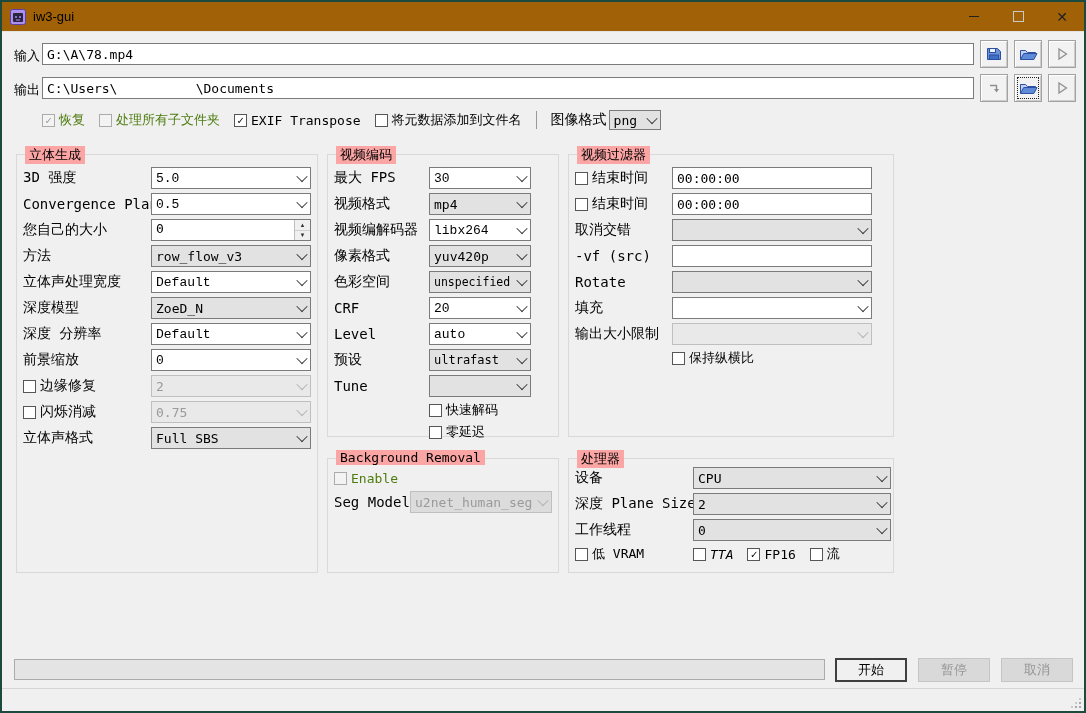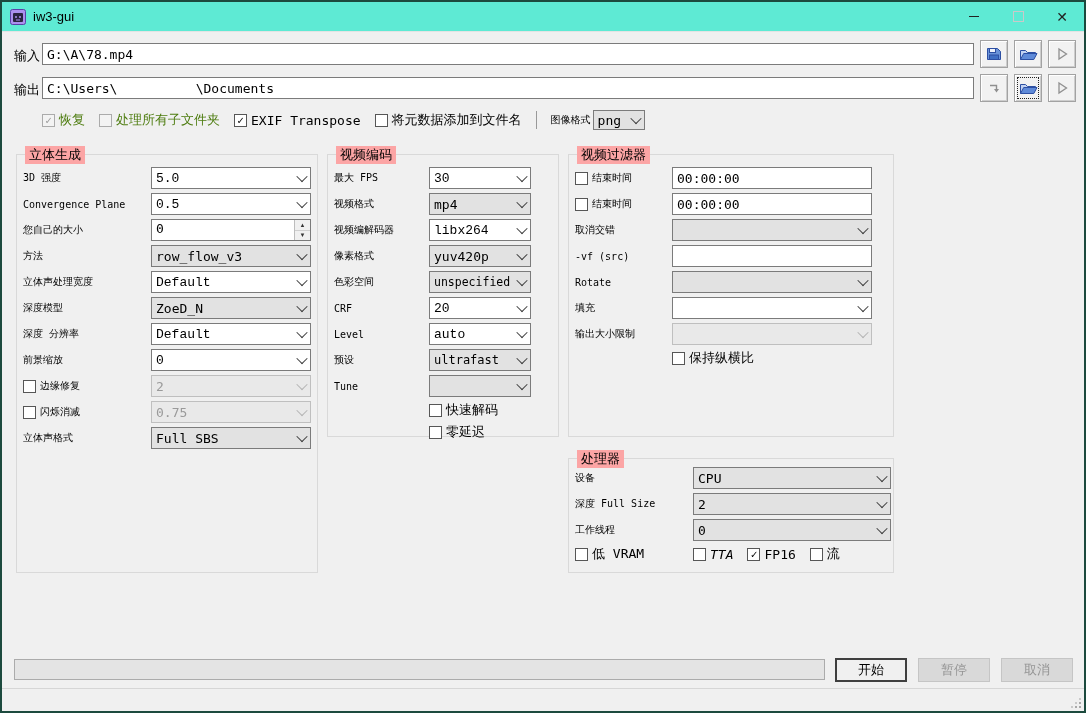--- a/index.html
+++ b/index.html
@@ -1,20 +1,20 @@
 <!DOCTYPE html>
 <html><head>
 <meta charset="utf-8">
 <style>
   html,body{margin:0;padding:0;background:#2b2b2b;}
   .window{position:relative;width:1086px;height:713px;box-sizing:border-box;
     background:#f0f0f0;border:2px solid #1c4a3e;overflow:hidden;
     font-family:"DejaVu Sans Mono",monospace;font-size:13px;color:#000;}
   
-  .titlebar{position:absolute;top:0;left:0;right:0;height:30px;background:#5eead4;
+  .titlebar{position:absolute;top:0;left:0;right:0;height:30px;background:#a16207;
     border-bottom:1px solid #e4e4e4;display:flex;align-items:center;padding-left:8px;box-sizing:border-box;
     font-family:"Liberation Sans","DejaVu Sans",sans-serif;}
   .title-text{margin-left:7px;font-size:13px;}
   .win-controls{margin-left:auto;display:flex;height:100%;}
   .win-btn{width:44px;height:100%;display:flex;align-items:center;justify-content:center;font-size:14px;color:#222;}
   .max-glyph{width:9px;height:9px;border:1px solid #c9c9c9;display:inline-block;}
   
   .io-label{position:absolute;width:30px;text-align:left;}
   .txt{position:absolute;box-sizing:border-box;height:22px;background:#fff;border:1px solid #7b7b7b;
     font-family:"DejaVu Sans Mono",monospace;font-size:13px;padding:1px 4px;color:#000;outline:none;}
@@ -30,21 +30,21 @@
   .cb.checked::after{content:"✓";font-weight:bold;}
   .cb.dis{border-color:#ababab;background:#f3f3f3;color:#9a9a9a;}
   .dim{color:#4d7c0f;}
   .vdiv{width:1px;height:18px;background:#999;}
   
   .group{position:absolute;border:1px solid #d9d9d9;box-sizing:border-box;}
   .gtitle{position:absolute;top:-9px;left:8px;background:#fca5a5;padding:0 4px;white-space:nowrap;}
   .gbody{position:absolute;inset:0;padding:10px 6px 0 6px;}
   .frow{display:flex;align-items:center;height:26px;}
   .crow{display:flex;align-items:center;height:22px;}
-  .lbl{font-size:10px;white-space:nowrap;flex:none;}
+  .lbl{font-size:14px;white-space:nowrap;flex:none;}
   
   .combo{box-sizing:border-box;height:22px;border:1px solid #7b7b7b;display:flex;align-items:center;
     padding:0 4px;flex:none;}
   .combo .val{flex:1;white-space:nowrap;overflow:hidden;}
   .chev{width:7px;height:7px;border-right:1.4px solid #3c3c3c;border-bottom:1.4px solid #3c3c3c;
     transform:rotate(45deg) translate(-1px,-1px);flex:none;margin-left:4px;}
   .combo.edit{background:#fff;font-family:Liberation Mono, monospace;}
   .combo.ro{background:#e2e2e2;}
   .combo.dis{background:#e9e9e9;border-color:#bfbfbf;color:#9a9a9a;}
   .combo.dis .chev{border-color:#b3b3b3;}
@@ -330,20 +330,38 @@
       </div>
       <div class="crow" style="padding-left:95px;">
         <span class="cbwrap">
             <span class="cb"></span>
             <span>零延迟</span>
           </span>
       </div>
     </div>
   </div>
 
+  <div class="group" style="left:325px;top:456px;width:232px;height:115px;">
+    <div class="gtitle">Background Removal</div>
+    <div class="gbody" style="padding-top:8px;">
+      <div class="crow">
+        <span class="cbwrap">
+            <span class="cb dis"></span>
+            <span class="dim">Enable</span>
+          </span>
+      </div>
+      <div class="frow">
+        <span class="lbl" style="width:76px;">Seg Model</span>
+        <span class="combo dis2" style="width:142px;">
+            <span class="val">u2net_human_seg</span>
+            <span class="chev"></span>
+          </span>
+      </div>
+    </div>
+  </div>
 
   <div class="group" style="left:566px;top:152px;width:326px;height:283px;">
     <div class="gtitle">视频过滤器</div>
     <div class="gbody">
       <div class="frow">
         <span class="lbl cbwrap" style="width:97px;">
             <span class="cb"></span>
             <span>结束时间</span>
           </span>
         <input class="txt" style="position: static; width: 200px;" value="00:00:00">
@@ -400,21 +418,21 @@
     <div class="gtitle">处理器</div>
     <div class="gbody" style="padding-top:6px;">
       <div class="frow">
         <span class="lbl" style="width:118px;">设备</span>
         <span class="combo ro" style="width:198px;">
             <span class="val">CPU</span>
             <span class="chev"></span>
           </span>
       </div>
       <div class="frow">
-        <span class="lbl" style="width:118px;">深度 Full Size</span>
+        <span class="lbl" style="width:118px;">深度 Plane Size</span>
         <span class="combo ro" style="width:198px;">
             <span class="val">2</span>
             <span class="chev"></span>
           </span>
       </div>
       <div class="frow">
         <span class="lbl" style="width:118px;">工作线程</span>
         <span class="combo ro" style="width:198px;">
             <span class="val">0</span>
             <span class="chev"></span>

